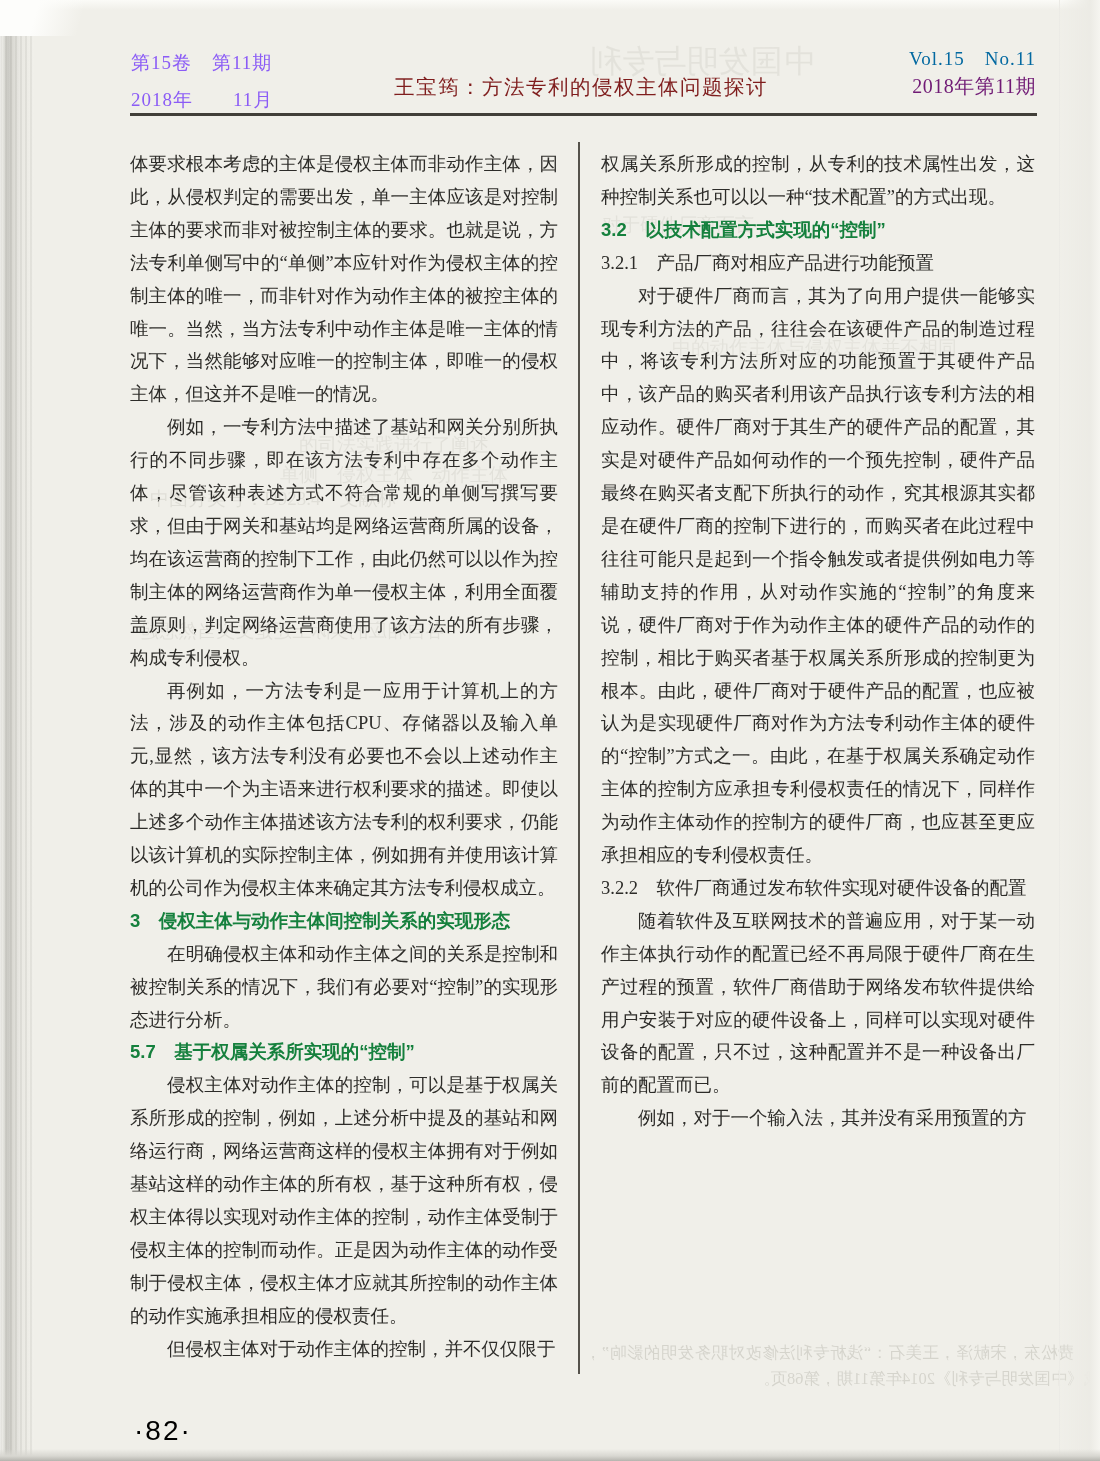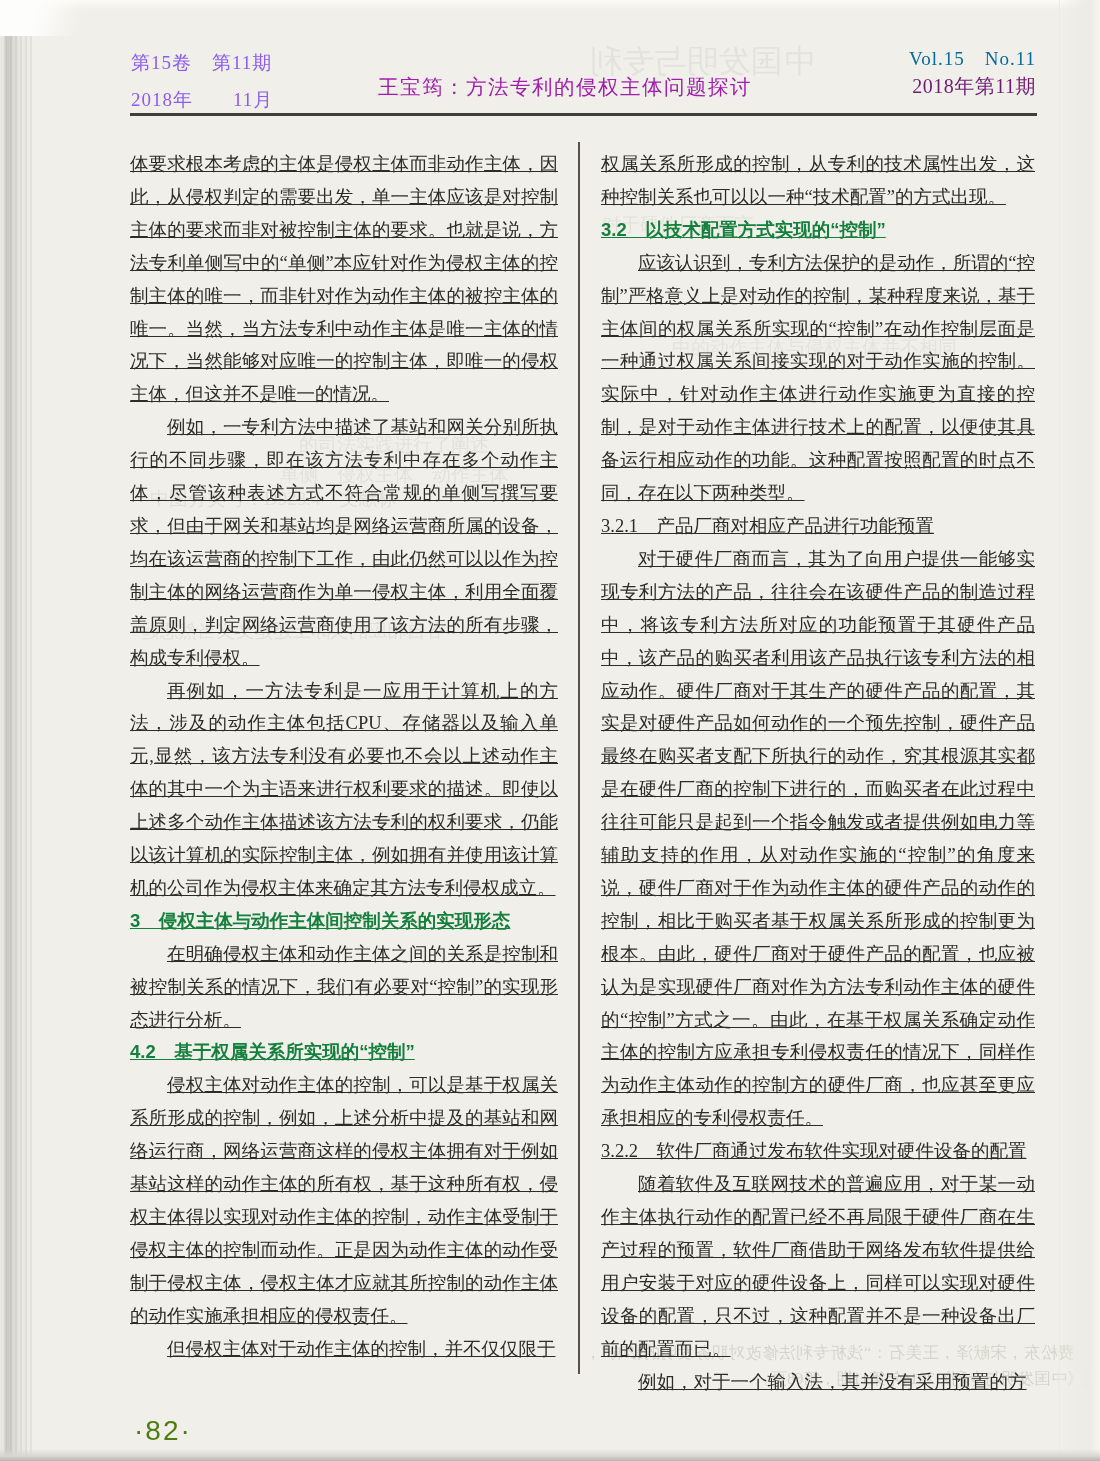--- a/index.html
+++ b/index.html
@@ -32,22 +32,22 @@
   .edge-bottom {
     position:absolute; left:0; bottom:0; width:100%; height:12px; z-index:3;
     background:linear-gradient(0deg, #b5b4ae 0, #d8d7d1 5px, rgba(240,239,233,0) 12px);
   }
   
   .hdr-faint-left {
     position:absolute; left:131px; top:44px; z-index:2;
     font-size:19px; line-height:37px; color:#8b5cf6; letter-spacing:1px;
   }
   .hdr-title {
-    position:absolute; left:112px; top:73px; width:906px; z-index:2;
-    text-align:center; font-size:20.5px; color:#a21caf; letter-spacing:1.5px;
+    position:absolute; left:128px; top:73px; width:906px; z-index:2;
+    text-align:center; font-size:20.5px; color:#7f1d1d; letter-spacing:1.5px;
   }
   .hdr-faint-right {
     position:absolute; left:836px; top:46px; width:200px; z-index:2;
     text-align:right; font-size:19px; color:#0369a1; letter-spacing:1px;
   }
   .hdr-issue {
     position:absolute; left:836px; top:73px; width:200px; z-index:2;
     text-align:right; font-size:20px; color:#701a75; letter-spacing:0.5px;
   }
   .hdr-rule {
@@ -58,41 +58,41 @@
   .col {
     position:absolute; top:148px; z-index:2;
     font-size:18.5px; line-height:32.9px;
   }
   .col-left  { left:130px; width:428px; }
   .col-right { left:601px; width:434px; }
   .divider {
     position:absolute; left:578px; top:142px; width:1.6px; height:1232px; z-index:2;
     background:#55524b;
   }
-  .blk { text-align:justify; word-break:break-all;text-decoration:underline; }
+  .blk { text-align:justify; word-break:break-all; }
   .blk.ind { text-indent:2em; }
   .blk.h2 {
     font-family:"Liberation Sans","DejaVu Sans",sans-serif;
     font-weight:bold; color:#15803d; letter-spacing:0;
   }
   .blk.h3 { font-weight:normal; }
   
   .bleed-layer { position:absolute; inset:0; z-index:1; }
   .bleed {
     position:absolute; color:#6e6c5e; white-space:nowrap;
     font-family:"Liberation Serif","DejaVu Serif",serif;
     text-align:justify;
   }
   .bleed.mir { transform:scaleX(-1); }
   .bleed.wrap { white-space:normal; word-break:break-all; line-height:26px; }
   
   .page-num {
     position:absolute; left:134px; top:1415px; z-index:4;
     font-family:"Liberation Sans","DejaVu Sans",sans-serif;
-    font-size:28px; color:#4d7c0f; letter-spacing:2px;
+    font-size:28px; color:#000000; letter-spacing:2px;
   }
 </style>
 </head>
 <body>
 
 <div class="page">
 
   <div class="bleed-layer">
       <div class="bleed mir" style="left: 590px; top: 40px; font-size: 32px; opacity: 0.09;">中国发明与专利</div>
       <div class="bleed" style="left: 255px; top: 432px; font-size: 19px; opacity: 0.1; margin-left: 44px;">的司法实践进行了阐述</div>
@@ -116,31 +116,30 @@
   <div class="hdr-issue">2018年第11期</div>
 
   <div class="hdr-rule"></div>
 
   <div class="col col-left">
       <div class="blk p">体要求根本考虑的主体是侵权主体而非动作主体，因此，从侵权判定的需要出发，单一主体应该是对控制主体的要求而非对被控制主体的要求。也就是说，方法专利单侧写中的“单侧”本应针对作为侵权主体的控制主体的唯一，而非针对作为动作主体的被控主体的唯一。当然，当方法专利中动作主体是唯一主体的情况下，当然能够对应唯一的控制主体，即唯一的侵权主体，但这并不是唯一的情况。</div>
       <div class="blk p ind">例如，一专利方法中描述了基站和网关分别所执行的不同步骤，即在该方法专利中存在多个动作主体，尽管该种表述方式不符合常规的单侧写撰写要求，但由于网关和基站均是网络运营商所属的设备，均在该运营商的控制下工作，由此仍然可以以作为控制主体的网络运营商作为单一侵权主体，利用全面覆盖原则，判定网络运营商使用了该方法的所有步骤，构成专利侵权。</div>
       <div class="blk p ind">再例如，一方法专利是一应用于计算机上的方法，涉及的动作主体包括CPU、存储器以及输入单元,显然，该方法专利没有必要也不会以上述动作主体的其中一个为主语来进行权利要求的描述。即使以上述多个动作主体描述该方法专利的权利要求，仍能以该计算机的实际控制主体，例如拥有并使用该计算机的公司作为侵权主体来确定其方法专利侵权成立。</div>
       <div class="blk h2">3　侵权主体与动作主体间控制关系的实现形态</div>
       <div class="blk p ind">在明确侵权主体和动作主体之间的关系是控制和被控制关系的情况下，我们有必要对“控制”的实现形态进行分析。</div>
-      <div class="blk h2">4.2　基于权属关系所实现的“控制”</div>
+      <div class="blk h2">5.7　基于权属关系所实现的“控制”</div>
       <div class="blk p ind">侵权主体对动作主体的控制，可以是基于权属关系所形成的控制，例如，上述分析中提及的基站和网络运行商，网络运营商这样的侵权主体拥有对于例如基站这样的动作主体的所有权，基于这种所有权，侵权主体得以实现对动作主体的控制，动作主体受制于侵权主体的控制而动作。正是因为动作主体的动作受制于侵权主体，侵权主体才应就其所控制的动作主体的动作实施承担相应的侵权责任。</div>
       <div class="blk p ind">但侵权主体对于动作主体的控制，并不仅仅限于</div>
     </div>
 
   <div class="divider"></div>
 
   <div class="col col-right">
       <div class="blk p">权属关系所形成的控制，从专利的技术属性出发，这种控制关系也可以以一种“技术配置”的方式出现。</div>
       <div class="blk h2">3.2　以技术配置方式实现的“控制”</div>
-      <div class="blk p ind">应该认识到，专利方法保护的是动作，所谓的“控制”严格意义上是对动作的控制，某种程度来说，基于主体间的权属关系所实现的“控制”在动作控制层面是一种通过权属关系间接实现的对于动作实施的控制。实际中，针对动作主体进行动作实施更为直接的控制，是对于动作主体进行技术上的配置，以便使其具备运行相应动作的功能。这种配置按照配置的时点不同，存在以下两种类型。</div>
       <div class="blk h3">3.2.1　产品厂商对相应产品进行功能预置</div>
       <div class="blk p ind">对于硬件厂商而言，其为了向用户提供一能够实现专利方法的产品，往往会在该硬件产品的制造过程中，将该专利方法所对应的功能预置于其硬件产品中，该产品的购买者利用该产品执行该专利方法的相应动作。硬件厂商对于其生产的硬件产品的配置，其实是对硬件产品如何动作的一个预先控制，硬件产品最终在购买者支配下所执行的动作，究其根源其实都是在硬件厂商的控制下进行的，而购买者在此过程中往往可能只是起到一个指令触发或者提供例如电力等辅助支持的作用，从对动作实施的“控制”的角度来说，硬件厂商对于作为动作主体的硬件产品的动作的控制，相比于购买者基于权属关系所形成的控制更为根本。由此，硬件厂商对于硬件产品的配置，也应被认为是实现硬件厂商对作为方法专利动作主体的硬件的“控制”方式之一。由此，在基于权属关系确定动作主体的控制方应承担专利侵权责任的情况下，同样作为动作主体动作的控制方的硬件厂商，也应甚至更应承担相应的专利侵权责任。</div>
       <div class="blk h3">3.2.2　软件厂商通过发布软件实现对硬件设备的配置</div>
       <div class="blk p ind">随着软件及互联网技术的普遍应用，对于某一动作主体执行动作的配置已经不再局限于硬件厂商在生产过程的预置，软件厂商借助于网络发布软件提供给用户安装于对应的硬件设备上，同样可以实现对硬件设备的配置，只不过，这种配置并不是一种设备出厂前的配置而已。</div>
       <div class="blk p ind">例如，对于一个输入法，其并没有采用预置的方</div>
     </div>
 
   <div class="page-num">·82·</div>
 
   <div class="edge-left"></div>

